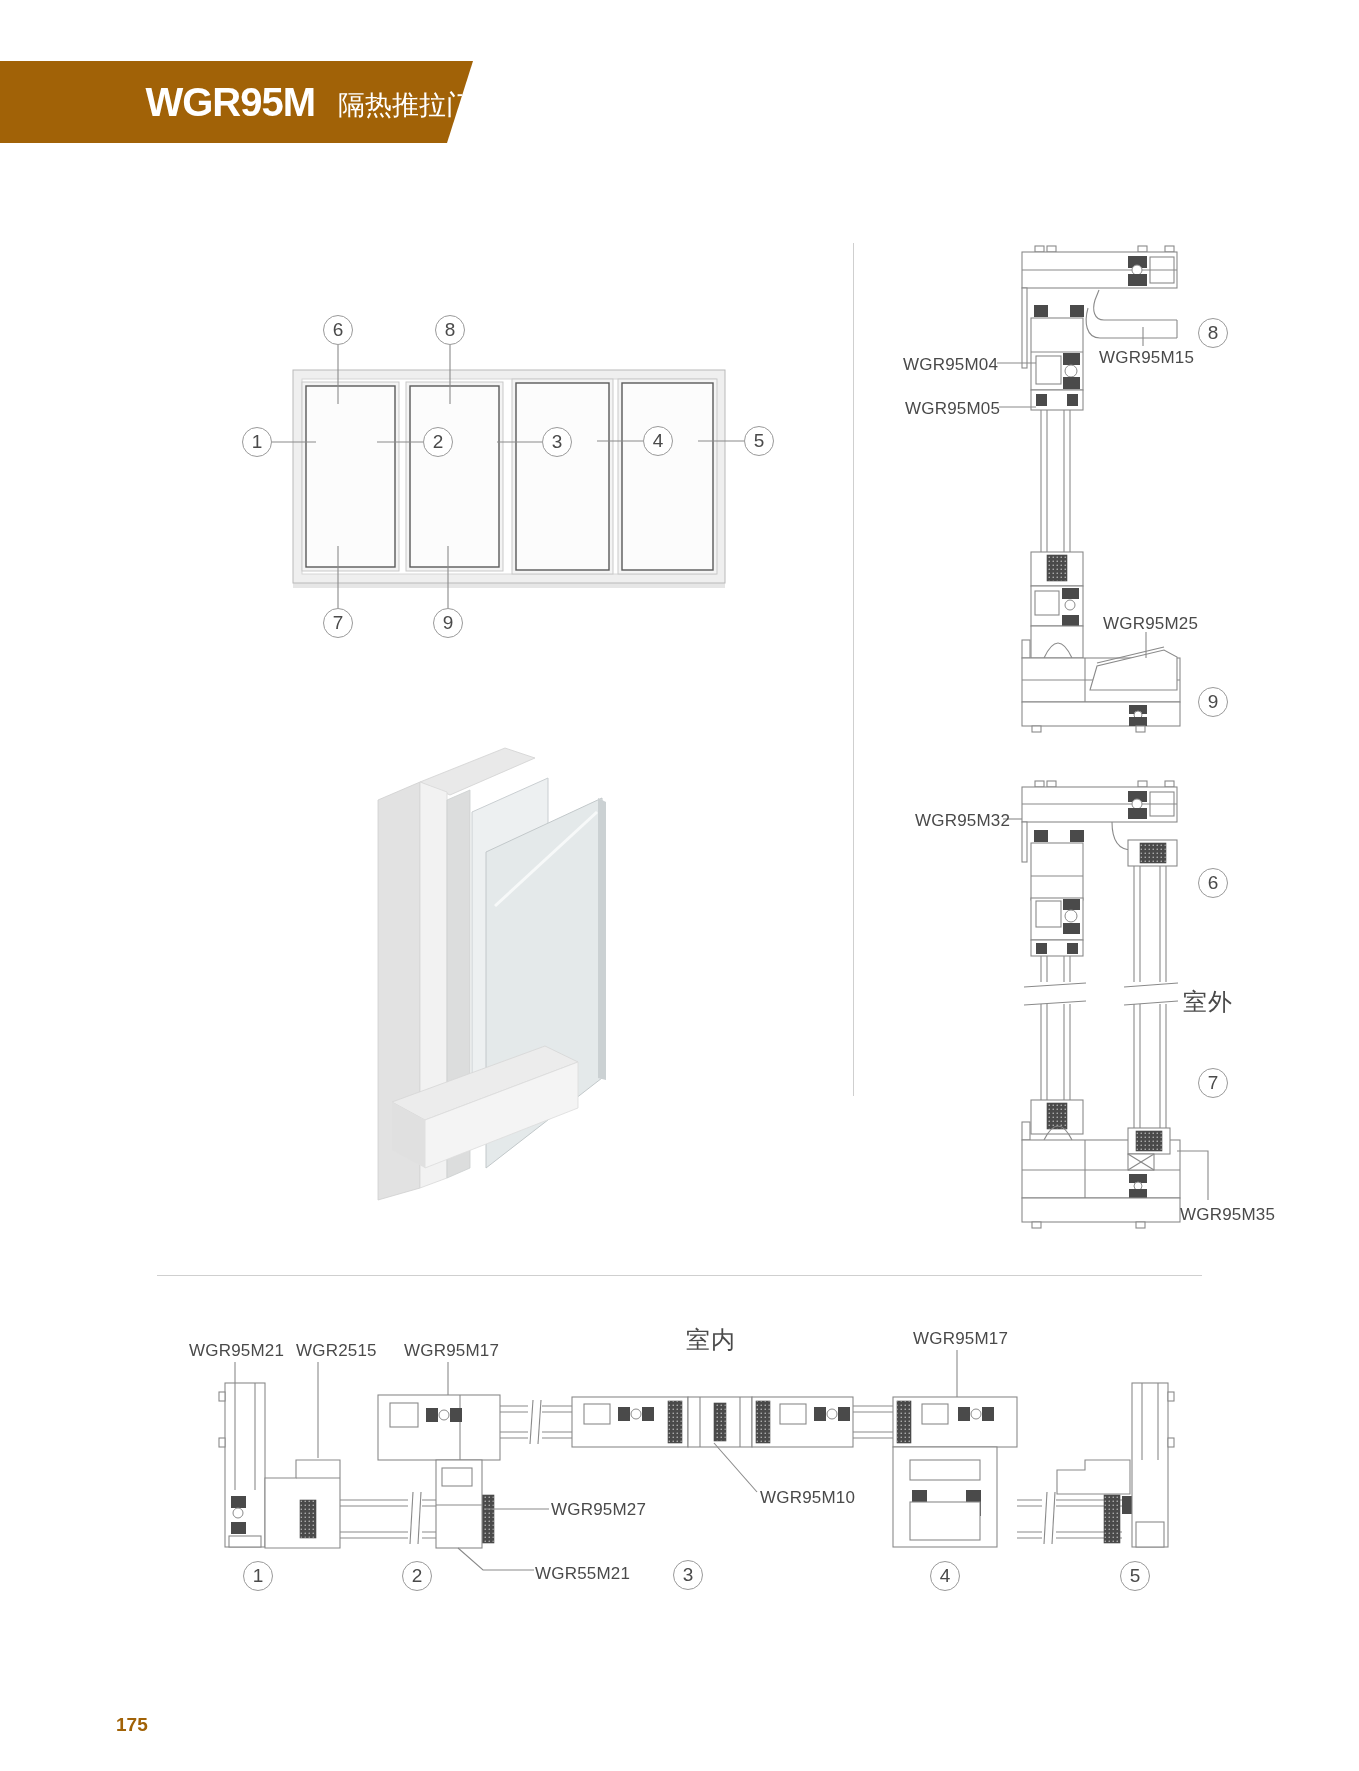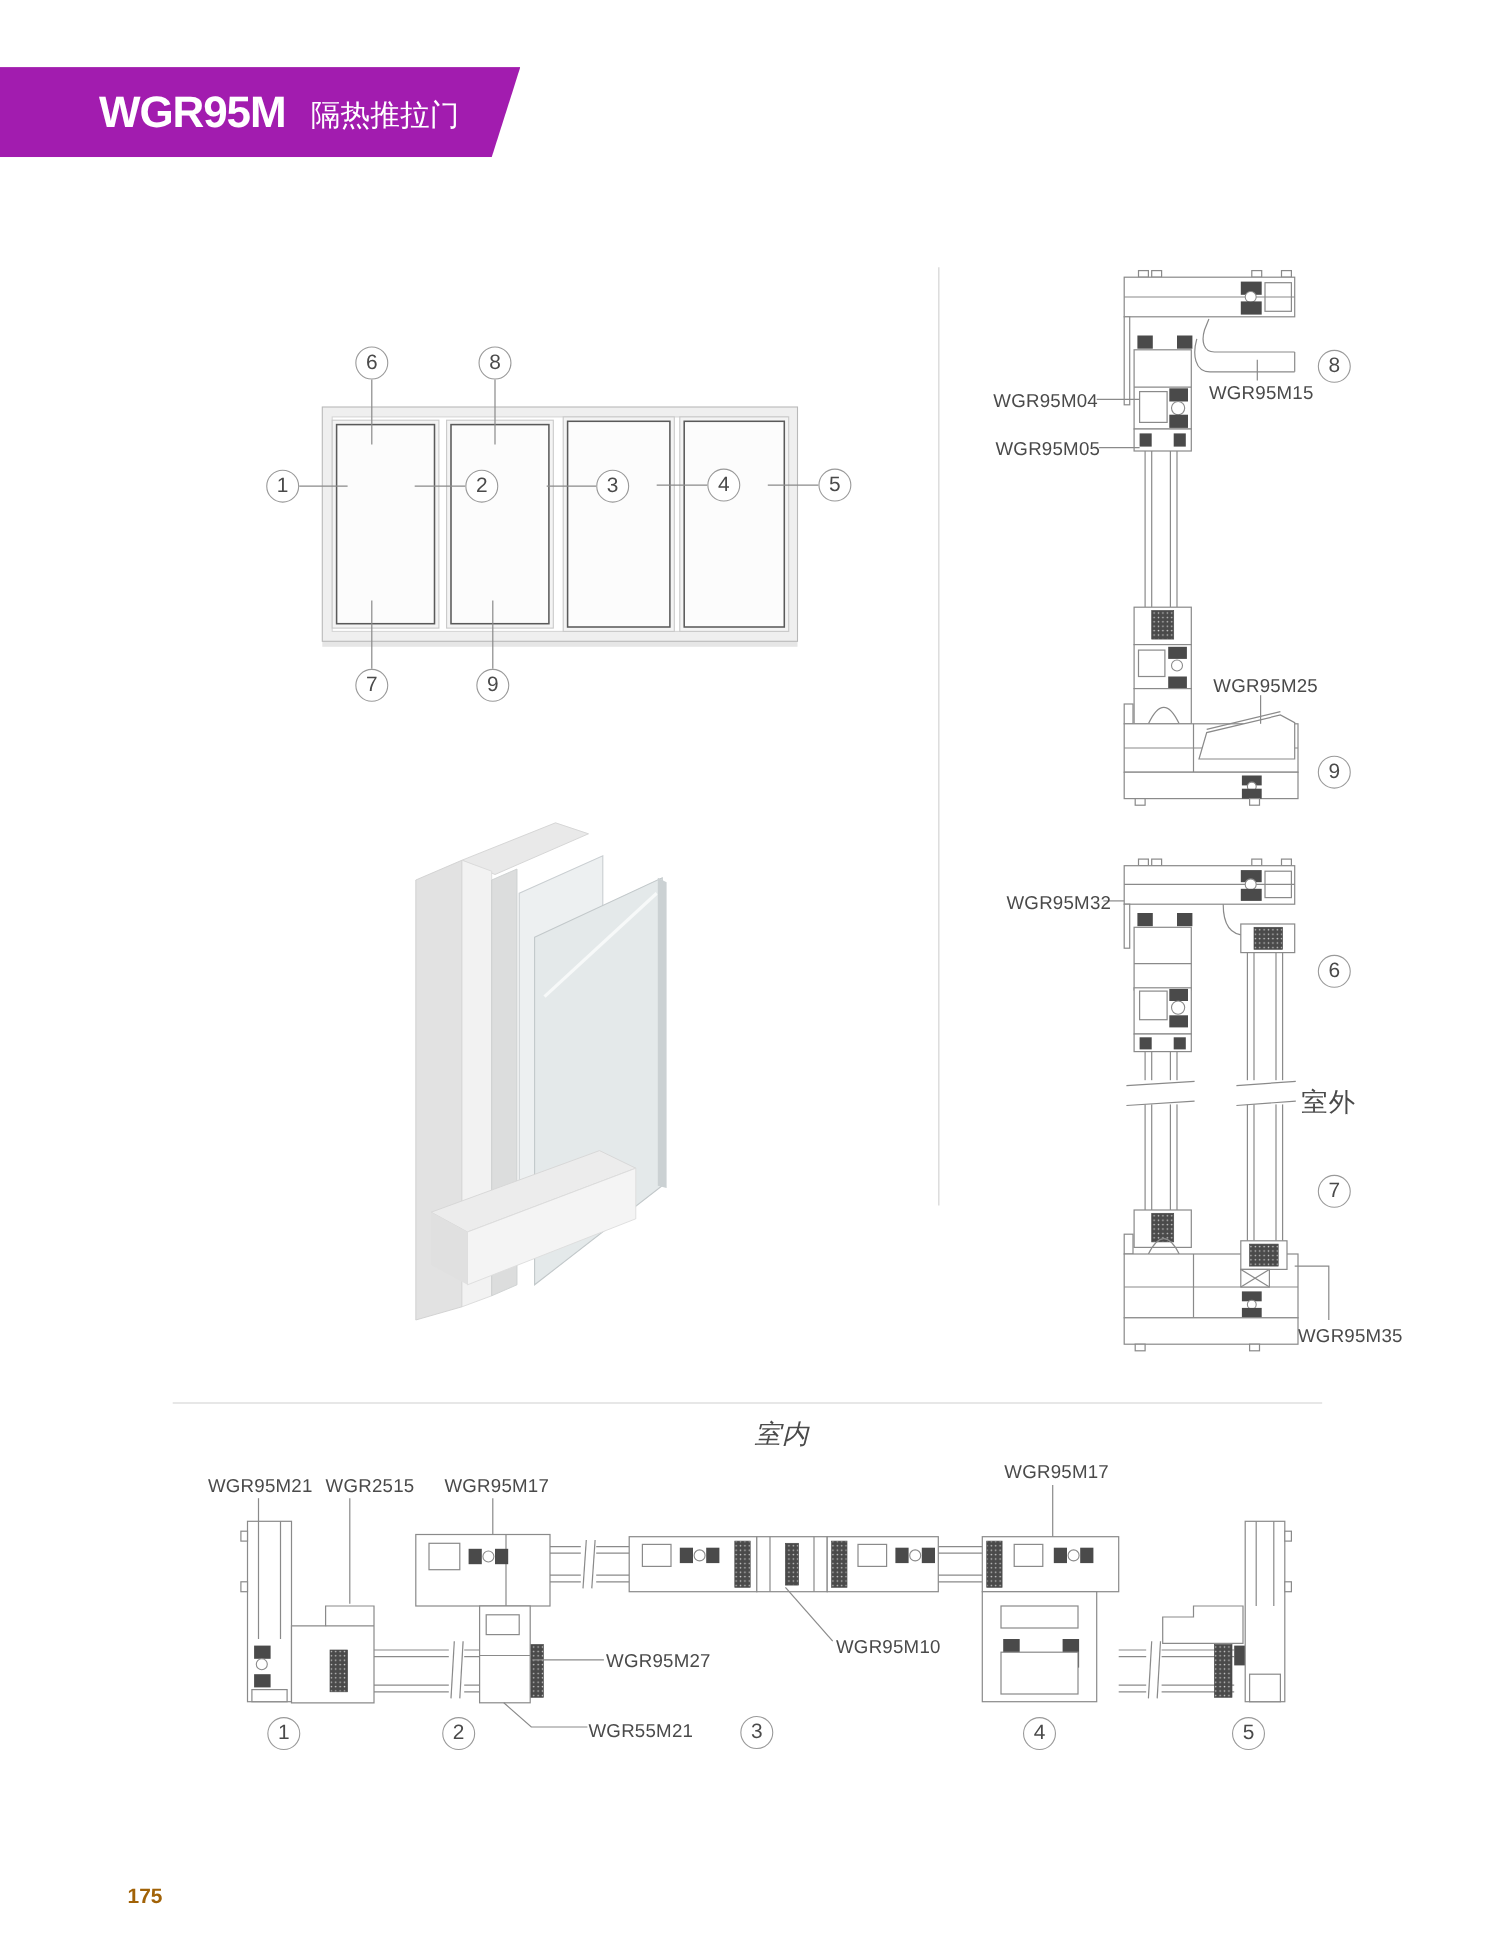--- a/index.html
+++ b/index.html
@@ -27,21 +27,21 @@
   .fri{fill:#ffffff;stroke:#d6d6d6;stroke-width:1;}
   .sash{fill:#f4f4f4;stroke:#c9c9c9;stroke-width:1;}
   .pn{fill:#fcfcfc;stroke:#5a5a5a;stroke-width:1.4;}
   .dv{stroke:#cfcfcf;stroke-width:1;}
 </style>
 </head>
 <body>
 
 <div class="page">
 
-  <div class="banner" style="background:#a21caf;">
+  <div class="banner" style="background:#a16207;justify-content:flex-end;">
     <span class="model">WGR95M</span>
     <span class="subtitle">隔热推拉门</span>
   </div>
 
   <svg class="draw" width="1359" height="1771" viewBox="0 0 1359 1771">
     <defs>
       <pattern id="dots" width="4" height="4" patternUnits="userSpaceOnUse">
         <rect width="4" height="4" fill="#4a4a4a"></rect>
         <circle cx="1.2" cy="1.2" r="0.7" fill="#cfcfcf"></circle>
       </pattern>
@@ -316,21 +316,21 @@
   <div class="lbl" style="left:903px;top:355px;">WGR95M04</div>
   <div class="lbl" style="left:905px;top:399px;">WGR95M05</div>
   <div class="lbl" style="left:1099px;top:348px;">WGR95M15</div>
   <div class="lbl" style="left:1103px;top:614px;">WGR95M25</div>
   <div class="lbl" style="left:915px;top:811px;">WGR95M32</div>
   <div class="lbl cjk" style="left:1183px;top:986px;">室外</div>
   <div class="lbl" style="left:1180px;top:1205px;text-align:right;">WGR95M35</div>
   <div class="lbl" style="left:189px;top:1341px;">WGR95M21</div>
   <div class="lbl" style="left:296px;top:1341px;">WGR2515</div>
   <div class="lbl" style="left:404px;top:1341px;">WGR95M17</div>
-  <div class="lbl cjk" style="left:686px;top:1288px;font-style:italic;">室内</div>
+  <div class="lbl cjk" style="left:686px;top:1324px;">室内</div>
   <div class="lbl" style="left:913px;top:1329px;">WGR95M17</div>
   <div class="lbl" style="left:760px;top:1488px;">WGR95M10</div>
   <div class="lbl" style="left:551px;top:1500px;">WGR95M27</div>
   <div class="lbl" style="left:535px;top:1564px;">WGR55M21</div>
 
   <div class="callout" style="left:323px;top:315px;">6</div>
   <div class="callout" style="left:435px;top:315px;">8</div>
   <div class="callout" style="left:242px;top:427px;">1</div>
   <div class="callout" style="left:423px;top:427px;">2</div>
   <div class="callout" style="left:542px;top:427px;">3</div>

